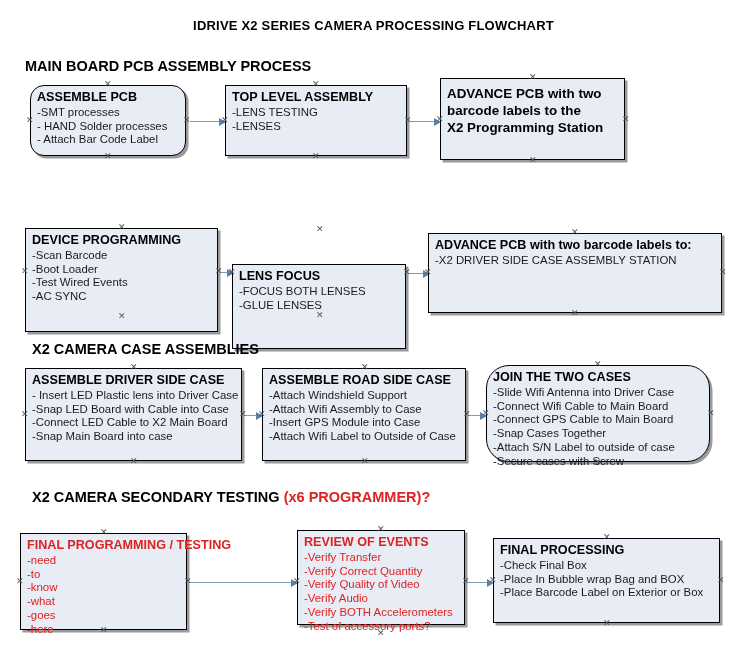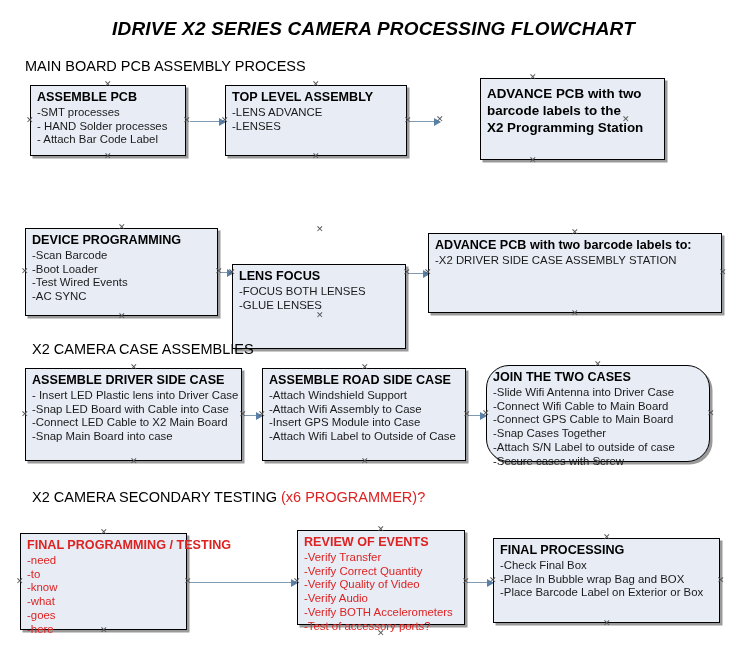--- a/index.html
+++ b/index.html
@@ -19,31 +19,30 @@
     left: 0; top: 0;
     width: 747px;
     height: 662px;
   }
   .title {
     position: absolute;
     left: 0;
     top: 18px;
     width: 747px;
     text-align: center;
-    font-size: 19px;
+    font-size: 13px;
     font-weight: bold;
     color: #000000;
     letter-spacing: 0.2px;
     white-space: nowrap;
-    font-style: italic;
   }
   .section-head {
     position: absolute;
     font-size: 14.5px;
-    font-weight: normal;
+    font-weight: bold;
     color: #000000;
     white-space: nowrap;
   }
   .section-head .red {
     color: #dd2222;
   }
   .box {
     position: absolute;
     box-sizing: border-box;
     background: #e7ecf5;
@@ -105,57 +104,57 @@
 <body>
 
 <div id="canvas">
 
   <div class="title">IDRIVE X2  SERIES CAMERA PROCESSING FLOWCHART</div>
 
   <div class="section-head" style="left:25px; top:58px;">
     <span>MAIN BOARD PCB ASSEMBLY PROCESS</span>
   </div>
 
-  <div class="box" style="left:30px; top:85px; width:156px; height:71px;">
+  <div class="box" style="left:30px; top:85px; width:156px; height:71px;border-radius:14px;">
     <div class="box-title">ASSEMBLE PCB</div>
     <div class="box-line">-SMT processes</div>
     <div class="box-line">- HAND Solder processes</div>
     <div class="box-line">- Attach Bar Code Label</div>
   </div>
   <div class="hx" style="left:104px; top:81px;"></div>
   <div class="hx" style="left:104px; top:153px;"></div>
   <div class="hx" style="left:26px; top:117px;"></div>
   <div class="hx" style="left:183px; top:117px;"></div>
 
   <div class="conn" style="left:190px; top:121px; width:35px;"></div>
 
   <div class="box" style="left:225px; top:85px; width:182px; height:71px;">
     <div class="box-title">TOP LEVEL ASSEMBLY</div>
-    <div class="box-line">-LENS ADVANCE</div>
+    <div class="box-line">-LENS TESTING</div>
     <div class="box-line">-LENSES</div>
   </div>
   <div class="hx" style="left:312px; top:81px;"></div>
   <div class="hx" style="left:312px; top:153px;"></div>
   <div class="hx" style="left:221px; top:117px;"></div>
   <div class="hx" style="left:404px; top:117px;"></div>
 
   <div class="conn" style="left:410px; top:121px; width:30px;"></div>
 
-  <div class="box bigtitle" style="left:440px; top:78px; width:185px; height:82px; padding-top:7px;margin-left:40px;">
+  <div class="box bigtitle" style="left:440px; top:78px; width:185px; height:82px; padding-top:7px;">
     <div class="box-title">ADVANCE PCB with two</div>
     <div class="box-title">barcode labels to the</div>
     <div class="box-title"> X2 Programming Station</div>
   </div>
   <div class="hx" style="left:529px; top:74px;"></div>
   <div class="hx" style="left:529px; top:157px;"></div>
   <div class="hx" style="left:436px; top:116px;"></div>
   <div class="hx" style="left:622px; top:116px;"></div>
 
 
-  <div class="box" style="left:25px; top:228px; width:193px; height:88px;">
+  <div class="box" style="left:25px; top:228px; width:193px; height:104px;">
     <div class="box-title">DEVICE PROGRAMMING</div>
     <div class="box-line">-Scan Barcode</div>
     <div class="box-line">-Boot Loader</div>
     <div class="box-line">-Test Wired Events</div>
     <div class="box-line">-AC SYNC</div>
   </div>
   <div class="hx" style="left:118px; top:224px;"></div>
   <div class="hx" style="left:118px; top:313px;"></div>
   <div class="hx" style="left:21px; top:268px;"></div>
   <div class="hx" style="left:215px; top:268px;"></div>

